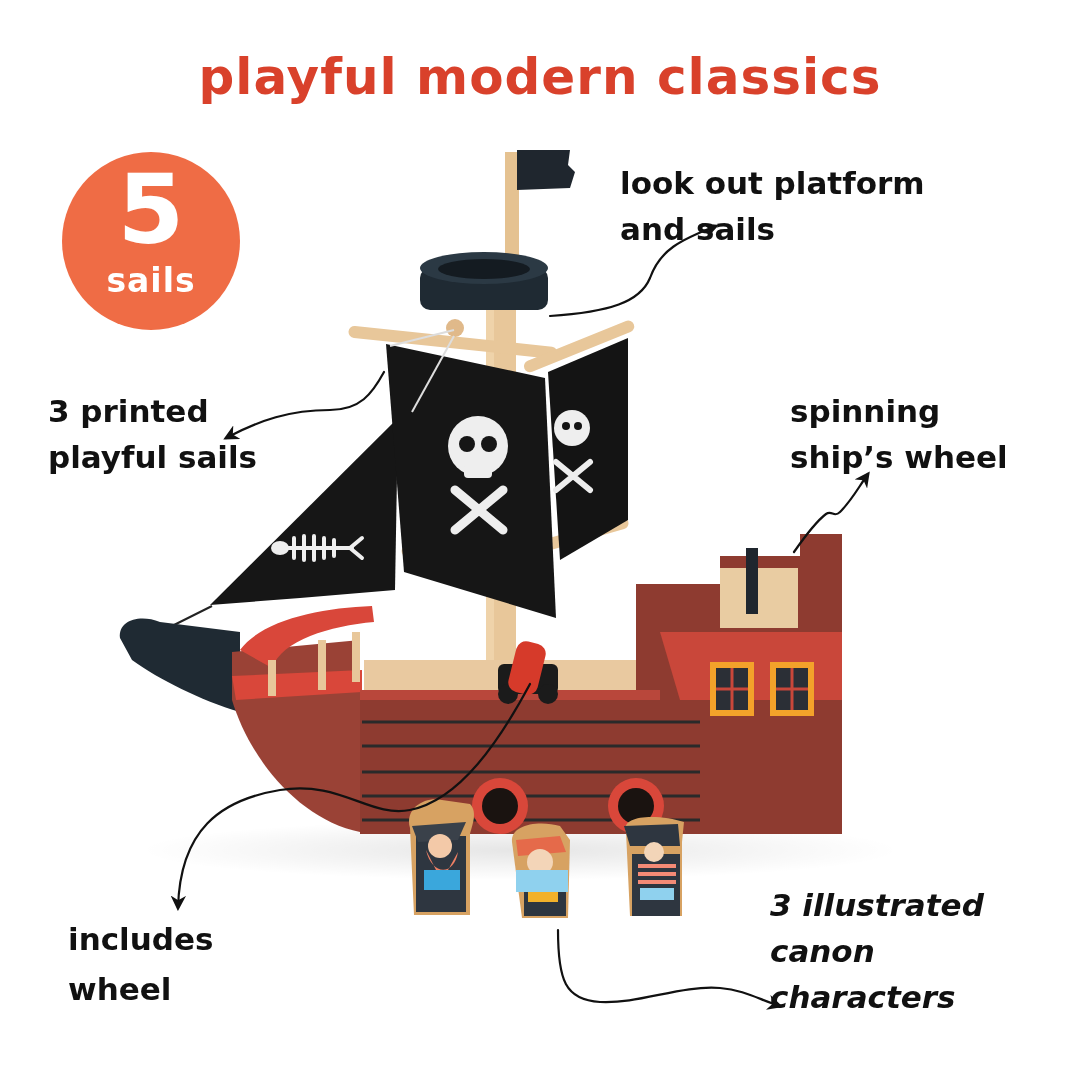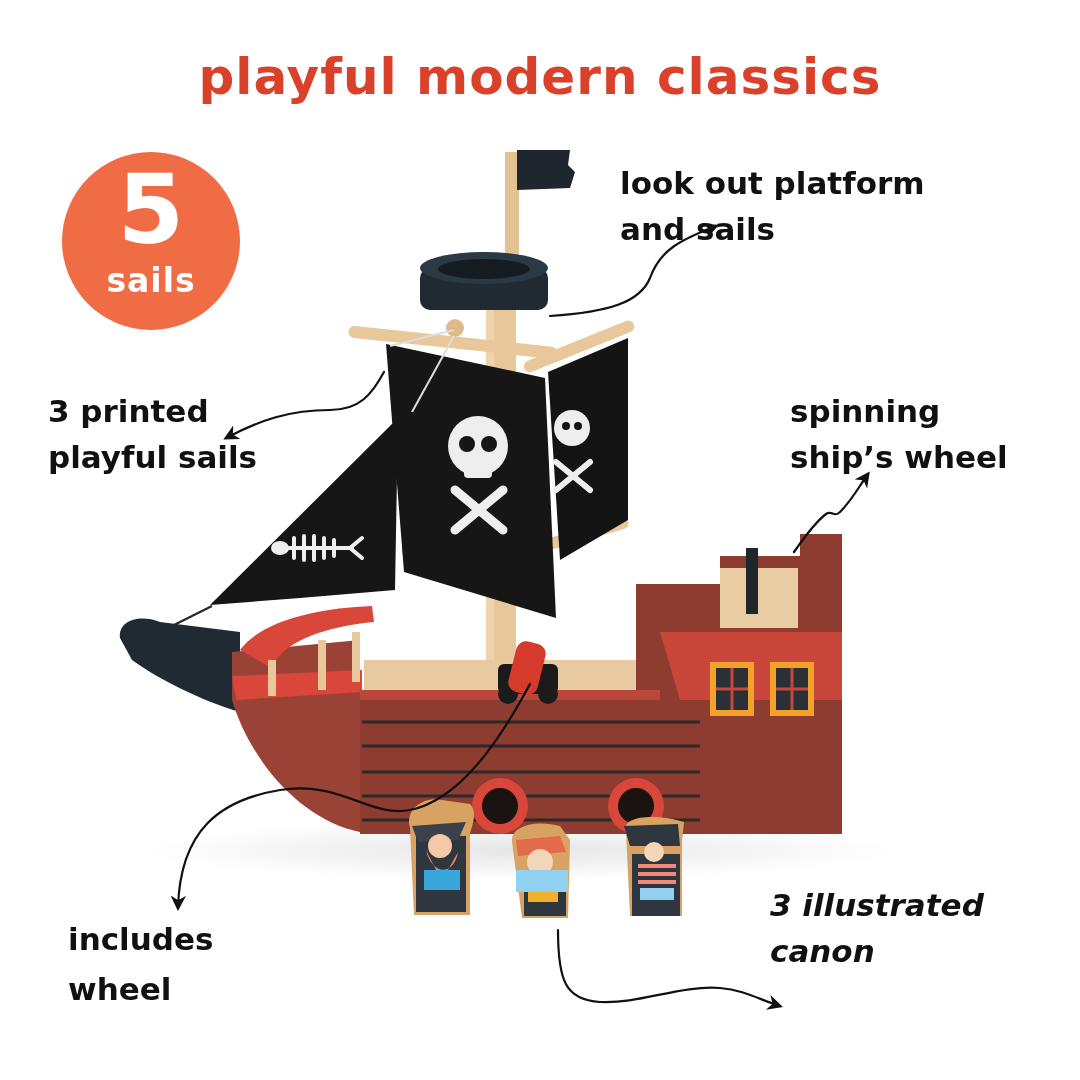--- a/index.html
+++ b/index.html
@@ -217,15 +217,16 @@
   </div>
 
   <div class="callout" id="c-canon">
     <div>includes</div>
     <div>wheel</div>
   </div>
 
   <div class="callout" id="c-pirates">
     <div>3 illustrated</div>
     <div>canon</div>
+    <div>characters</div>
   </div>
 
 </div>
 
 </body></html>

